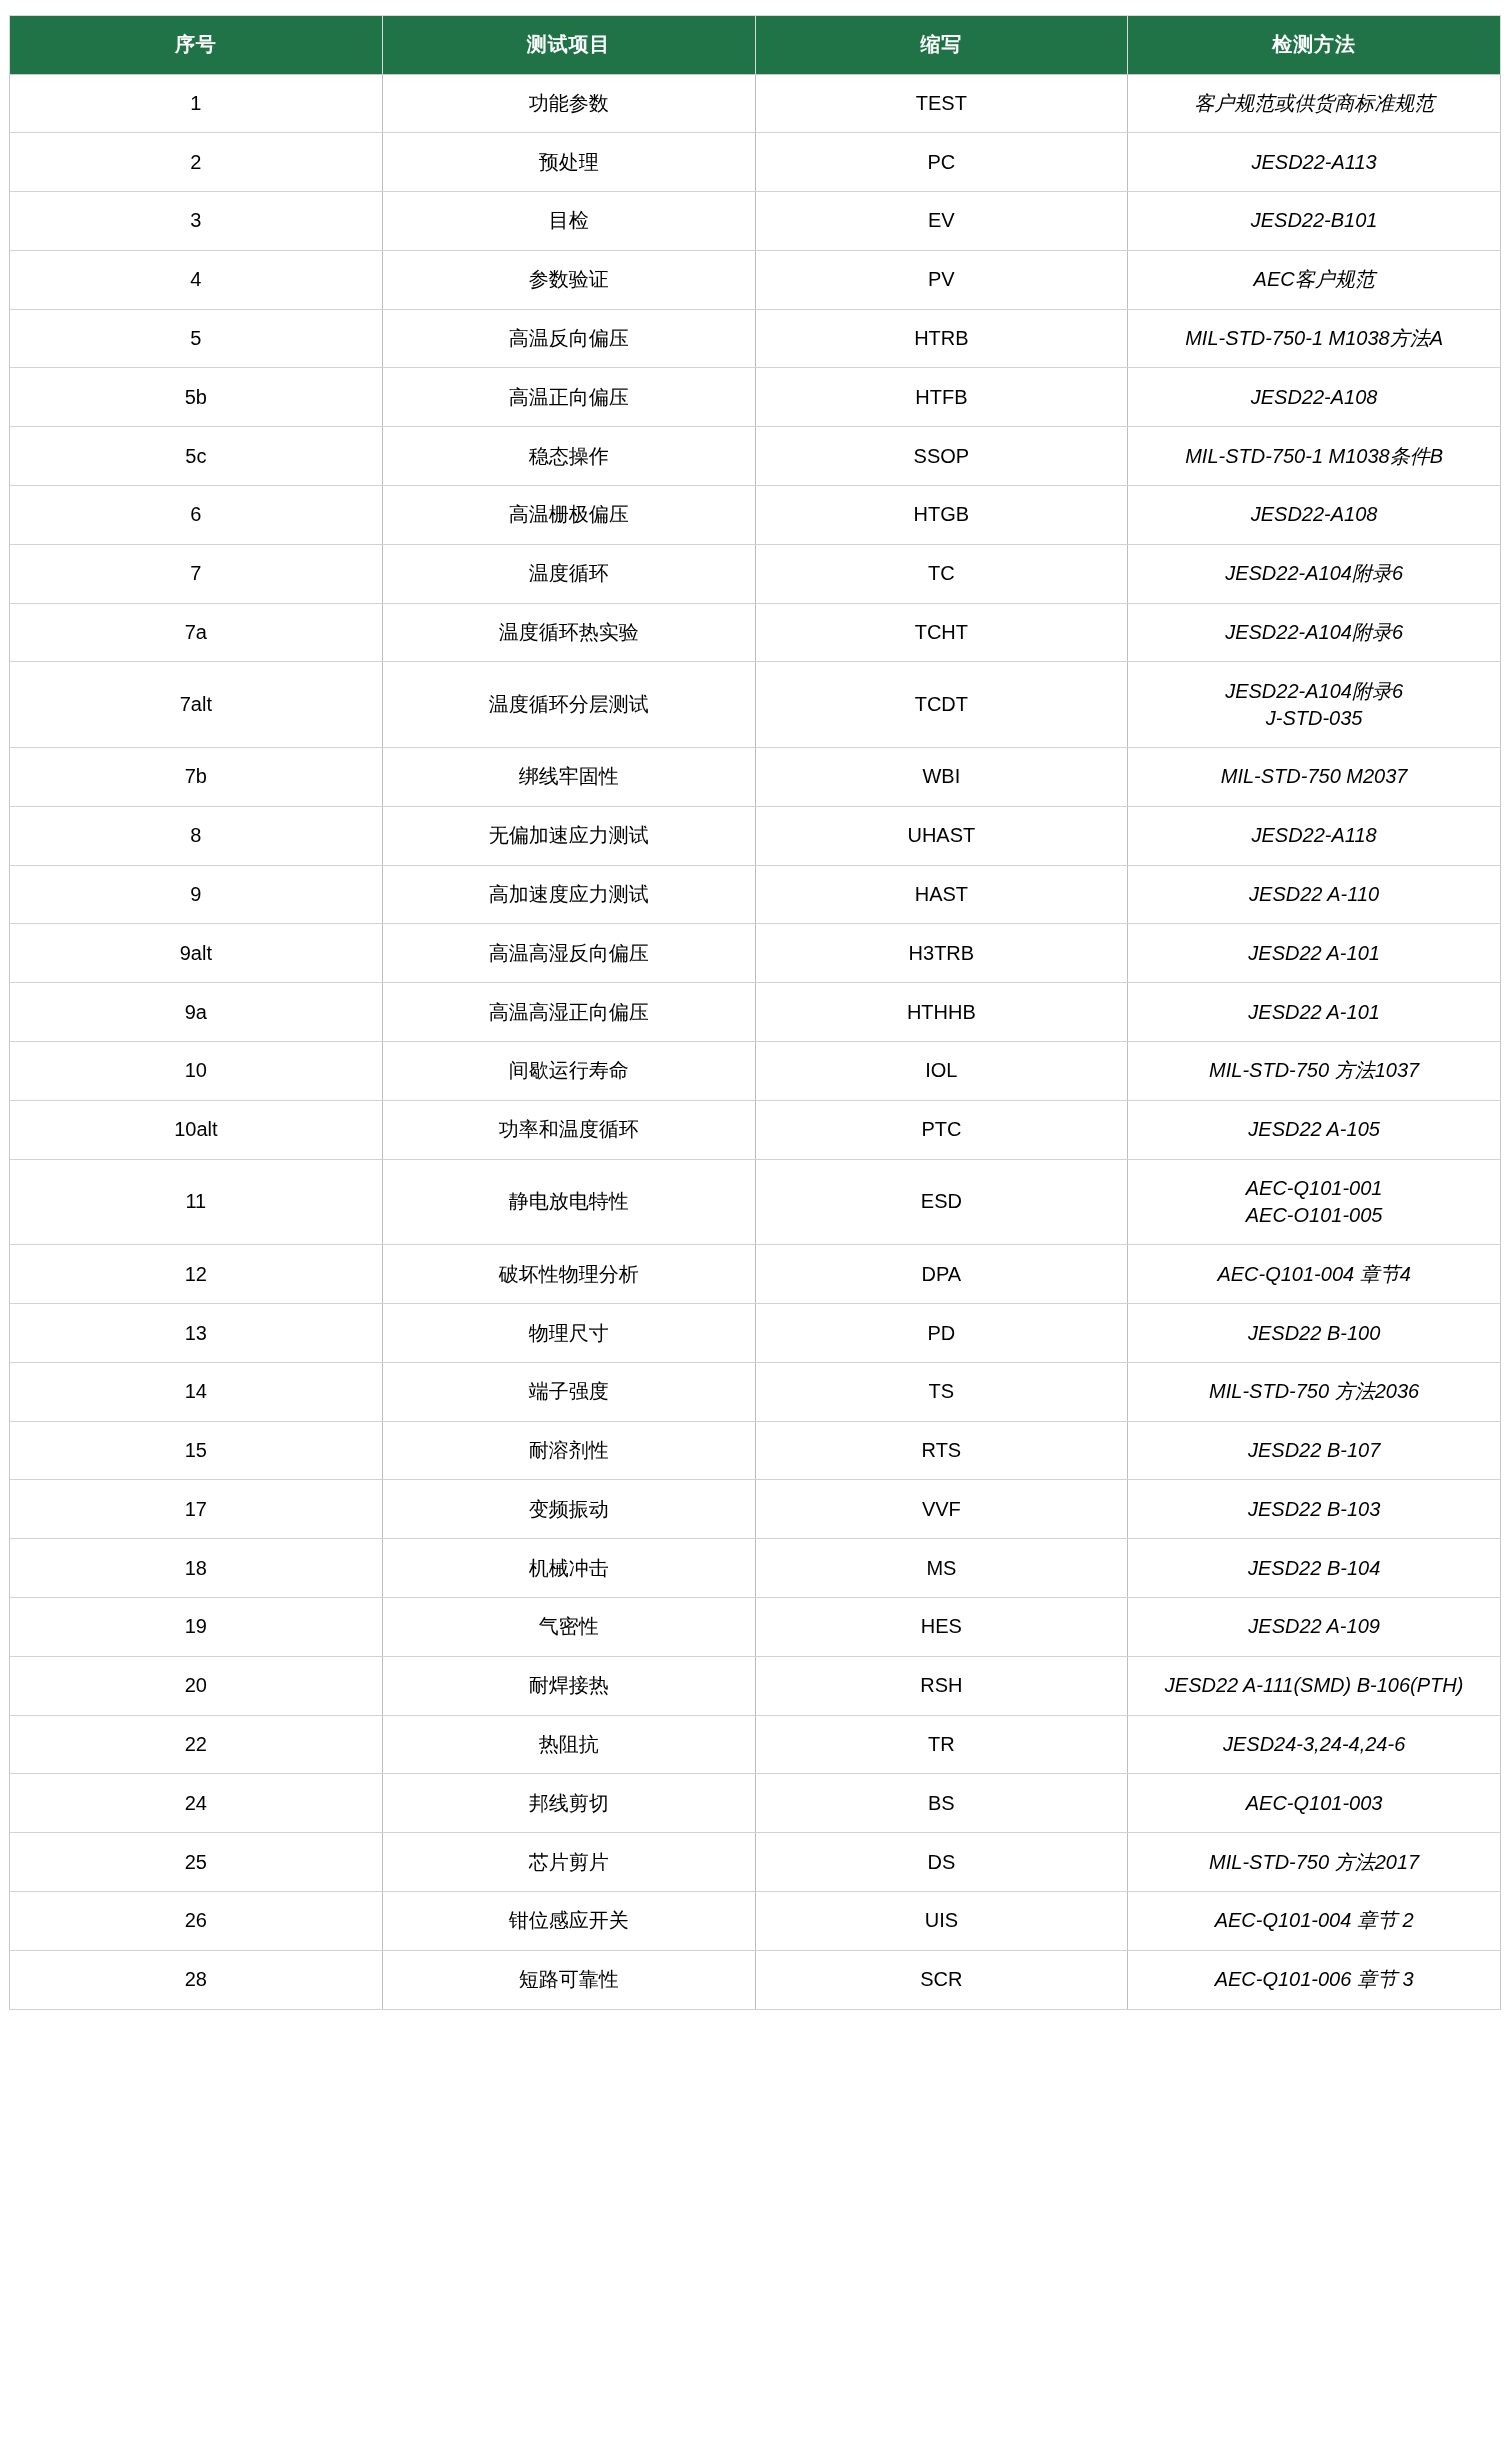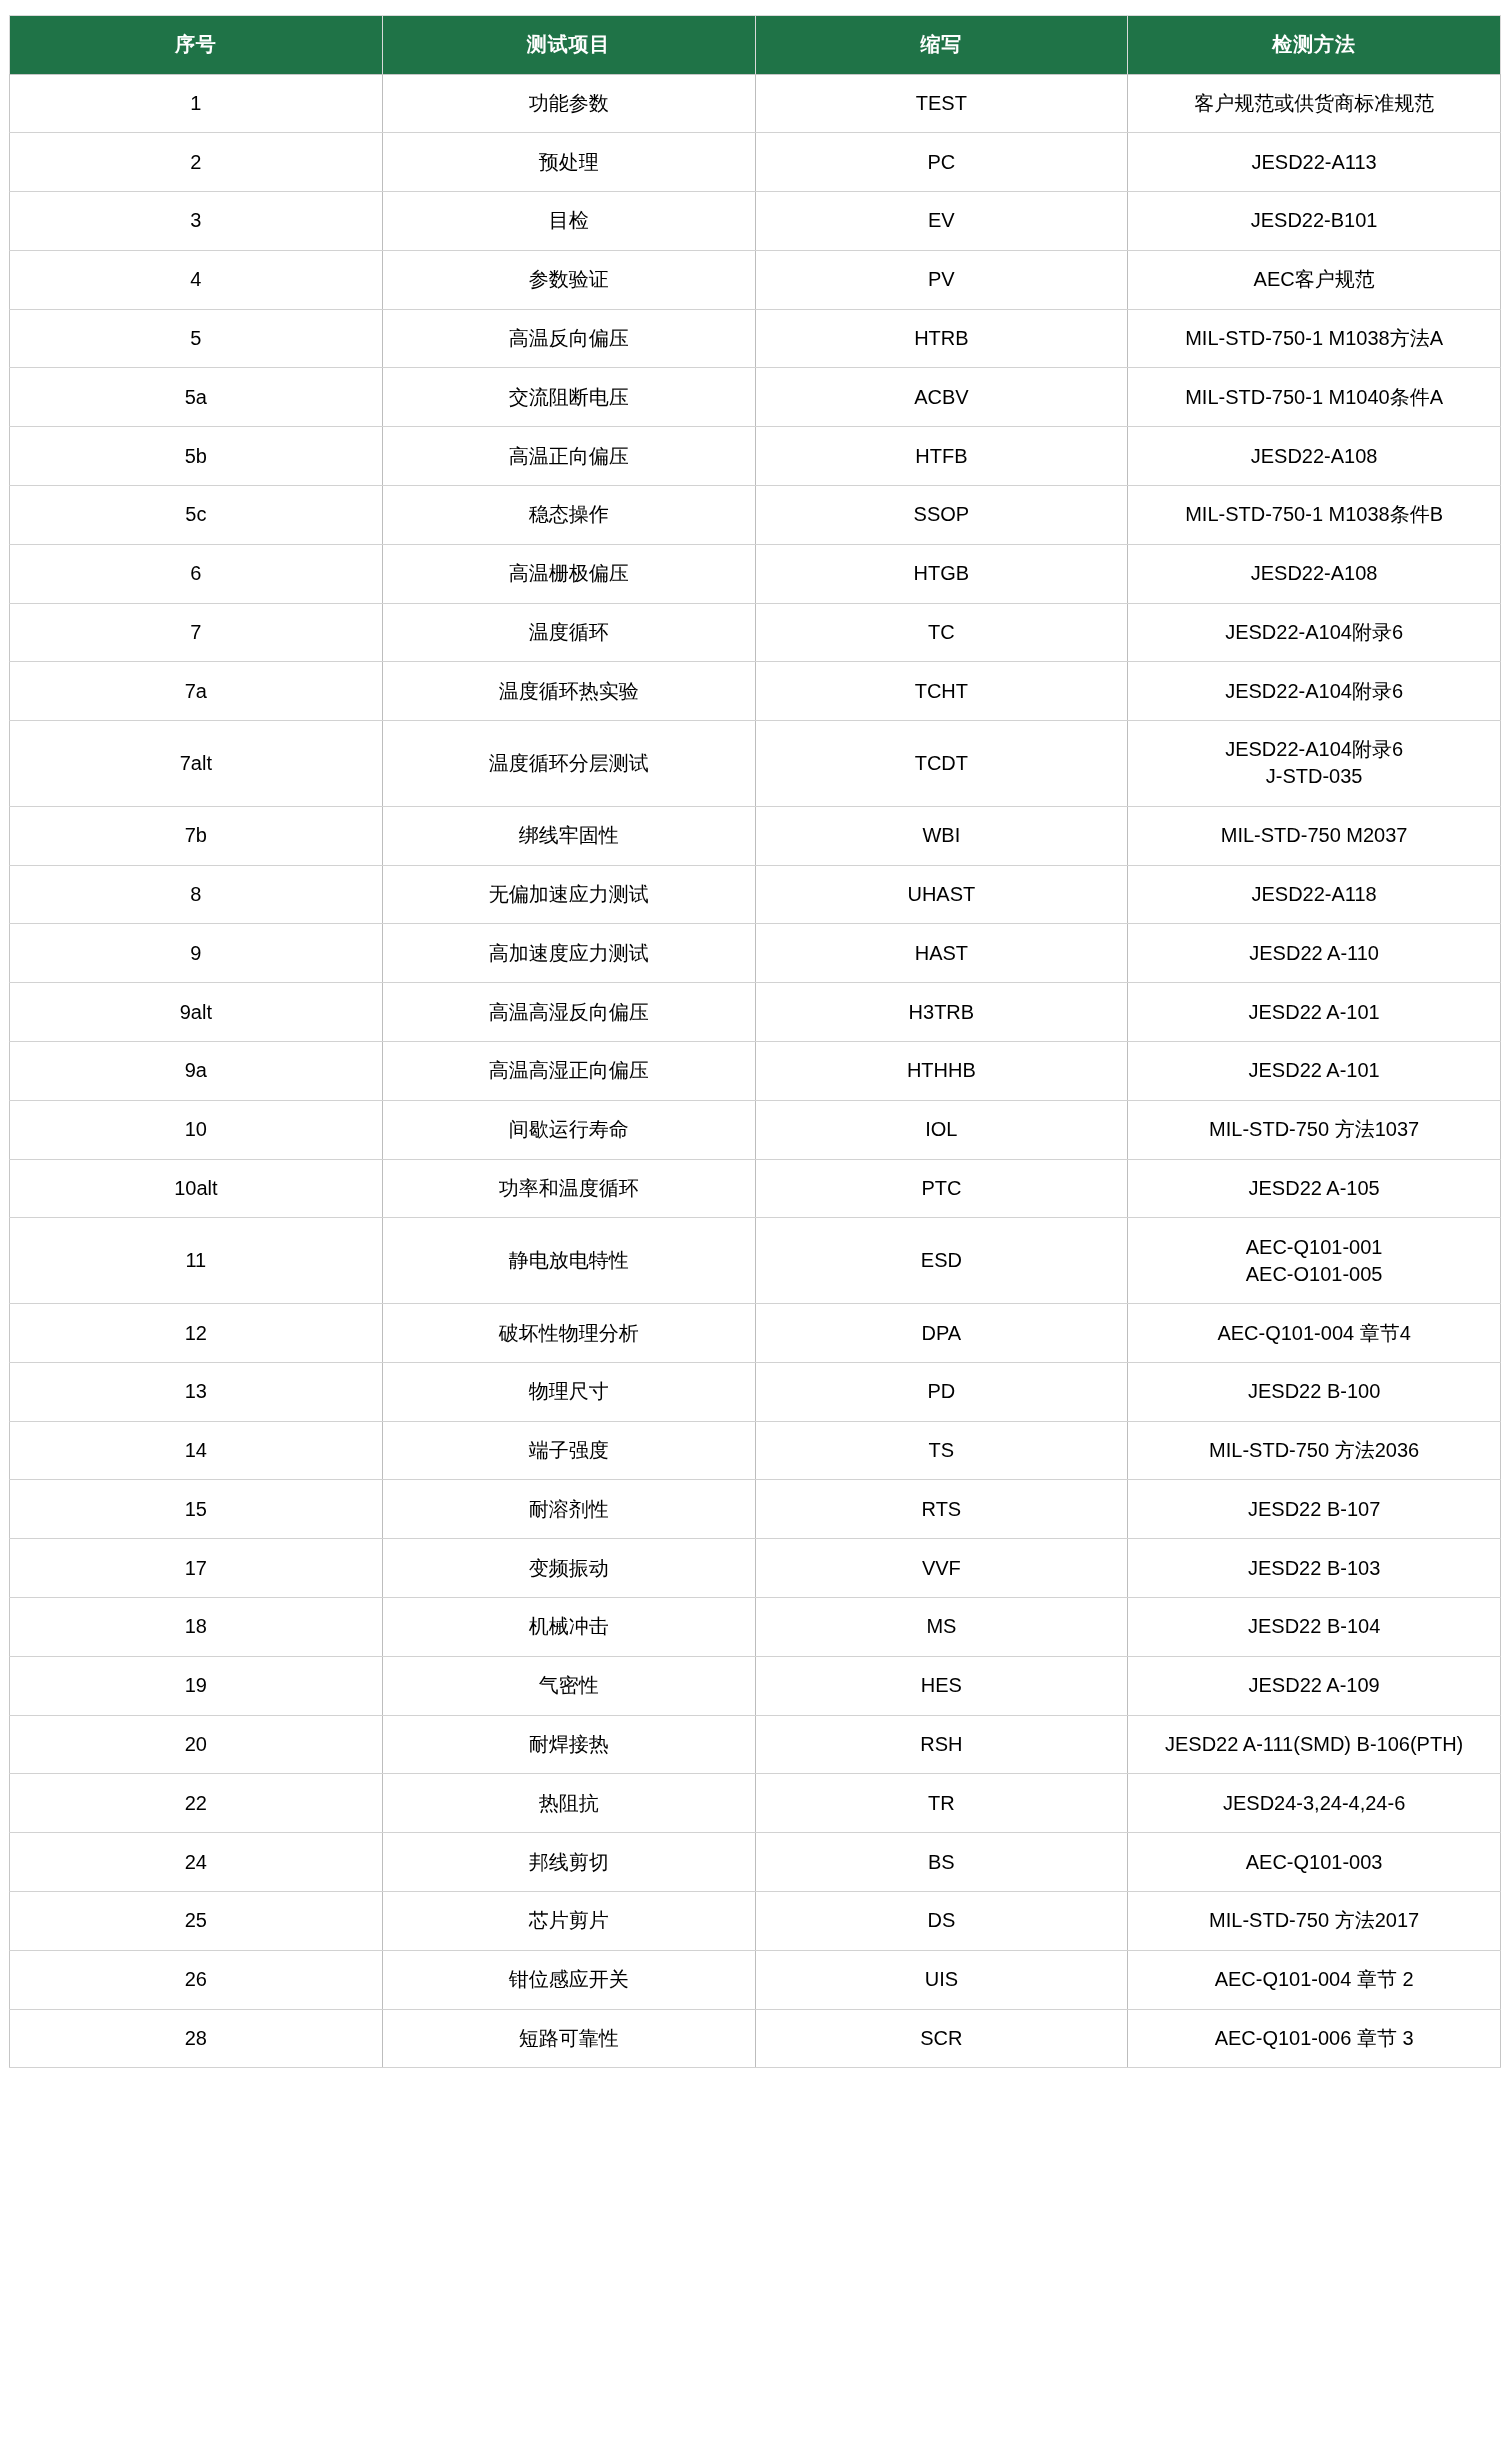--- a/index.html
+++ b/index.html
@@ -39,21 +39,21 @@
     border-right: 1.8px solid #bdbdbd;
     text-align: center;
     vertical-align: middle;
     font-size: 20px;
     line-height: 27px;
     padding: 15.4px 9px;
     white-space: pre-line;
     background: #ffffff;
   }
   table.spec-table td:first-child { border-left: 1.8px solid #c6c6c6; }
-  table.spec-table td:last-child  { border-right: 1.8px solid #c6c6c6; }
+  table.spec-table td:last-child  { border-right: 1.8px solid #c6c6c6; font-style: italic; }
 </style>
 </head>
 <body>
 
 <div class="page">
   <table class="spec-table">
     <colgroup>
       <col>
         <col>
         <col>
@@ -96,26 +96,20 @@
     <td>AEC客户规范</td>
   </tr>
 
   <tr>
     <td>5</td>
     <td>高温反向偏压</td>
     <td>HTRB</td>
     <td>MIL-STD-750-1 M1038方法A</td>
   </tr>
 
-  <tr>
-    <td>5a</td>
-    <td>交流阻断电压</td>
-    <td>ACBV</td>
-    <td>MIL-STD-750-1 M1040条件A</td>
-  </tr>
 
   <tr>
     <td>5b</td>
     <td>高温正向偏压</td>
     <td>HTFB</td>
     <td>JESD22-A108</td>
   </tr>
 
   <tr>
     <td>5c</td>

